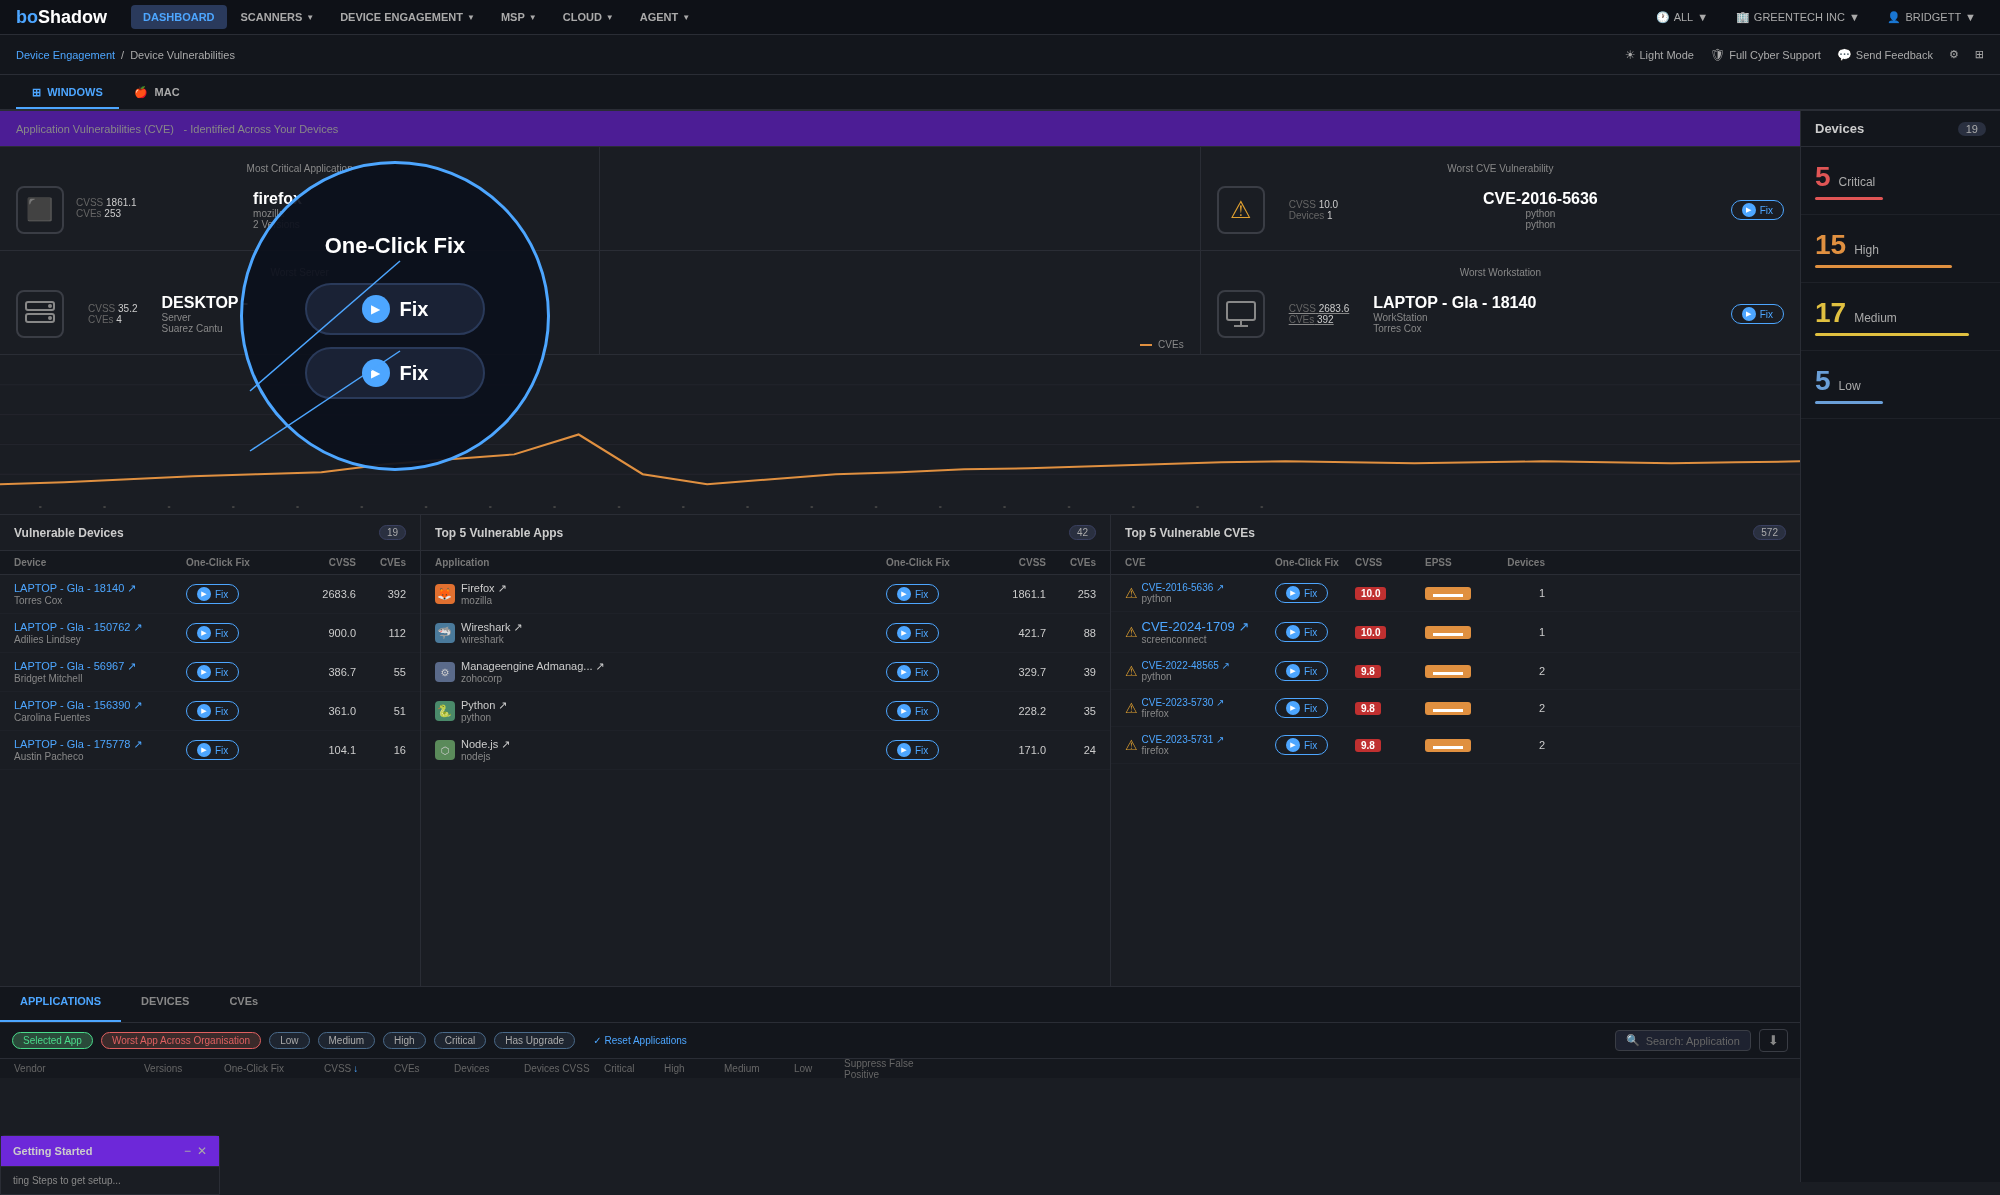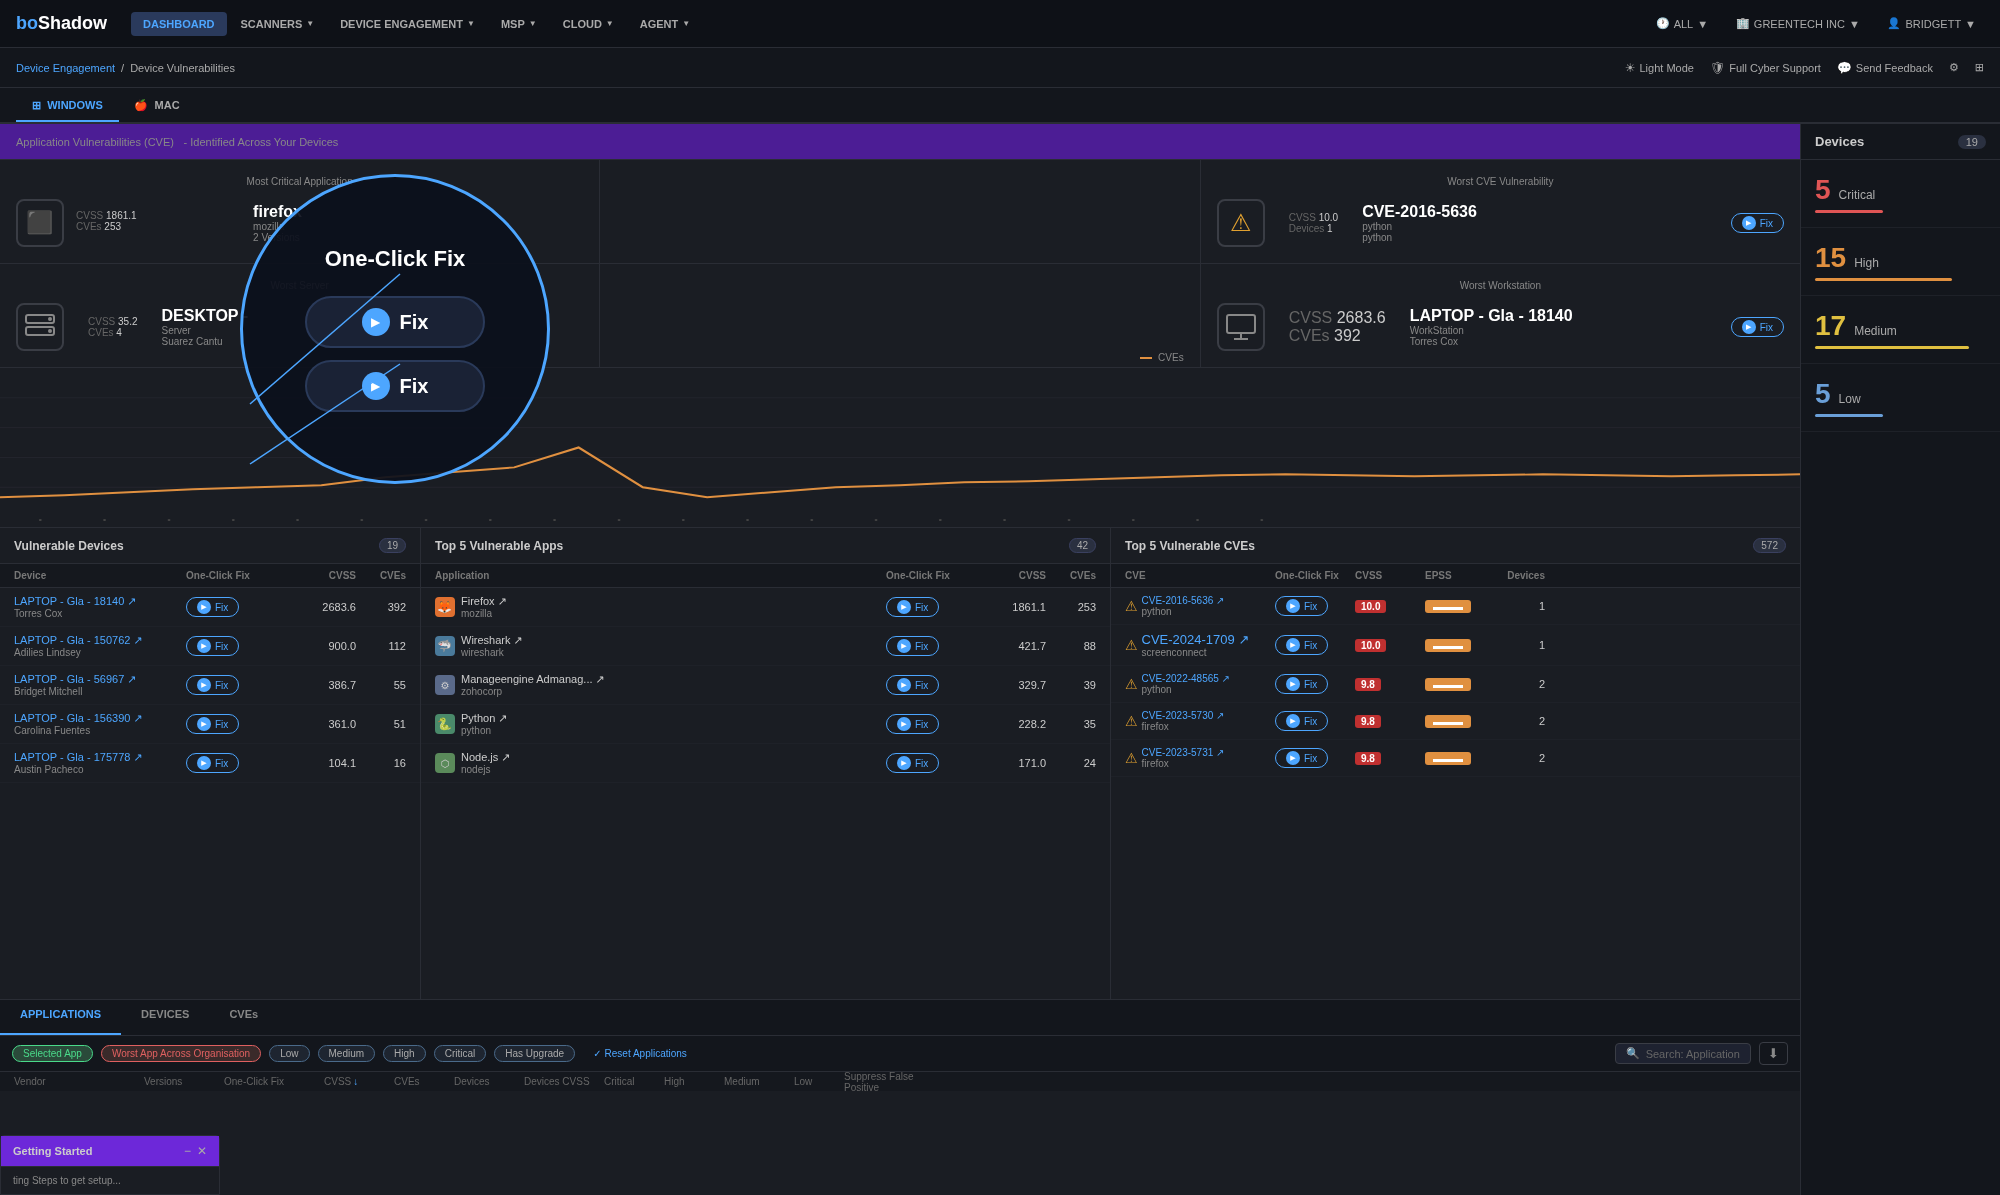--- a/index.html
+++ b/index.html
@@ -11,21 +11,21 @@
       width: 2000px;
       min-height: 1195px;
       overflow: hidden;
     }
 
     
     .top-nav {
       display: flex;
       align-items: center;
       background: #0e1117;
-      height: 48px;
+      height: 35px;
       padding: 0 16px;
       border-bottom: 1px solid #2a2d35;
       position: relative;
       z-index: 100;
     }
     .logo {
       font-size: 18px;
       font-weight: 700;
       color: #fff;
       margin-right: 24px;
@@ -548,21 +548,21 @@
       <div class="widget">
         <div class="widget-label">Worst CVE Vulnerability</div>
         <div class="widget-content">
           <div class="widget-icon" style="color:#e0a030;">
             <span style="font-size:24px;">⚠</span>
           </div>
           <div style="font-size:10px; color:#888; margin: 0 12px;">
             <div><span style="color:#666;">CVSS</span> <span style="color:#ccc;">10.0</span></div>
             <div><span style="color:#666;">Devices</span> <span style="color:#ccc;">1</span></div>
           </div>
-          <div style="flex:2;">
+          <div style="flex:2;text-align:center;">
             <div class="widget-name">CVE-2016-5636</div>
             <div class="widget-sub">python</div>
             <div class="widget-meta">python</div>
           </div>
           <button class="fix-btn">
             <div class="play-icon">▶</div>
             <span>Fix</span>
           </button>
         </div>
       </div>
@@ -604,21 +604,21 @@
       <div class="widget">
         <div class="widget-label">Worst Workstation</div>
         <div class="widget-content">
           <div class="widget-icon">
             <svg width="32" height="32" viewBox="0 0 32 32" fill="none" stroke="#888" stroke-width="2">
                 <rect x="2" y="4" width="28" height="18" rx="2"></rect>
                 <line x1="16" y1="22" x2="16" y2="28"></line>
                 <line x1="9" y1="28" x2="23" y2="28"></line>
               </svg>
           </div>
-          <div style="font-size:16px; color:#888; margin:4px 12px;">
+          <div style="font-size:10px; color:#888; margin:4px 12px;text-decoration:underline;">
             <div><span style="color:#666;">CVSS</span> <span style="color:#ccc;">2683.6</span></div>
             <div><span style="color:#666;">CVEs</span> <span style="color:#ccc;">392</span></div>
           </div>
           <div style="flex:2;">
             <div class="widget-name">LAPTOP - Gla - 18140</div>
             <div class="widget-sub">WorkStation</div>
             <div class="widget-meta">Torres Cox</div>
           </div>
           <button class="fix-btn">
             <div class="play-icon">▶</div>

